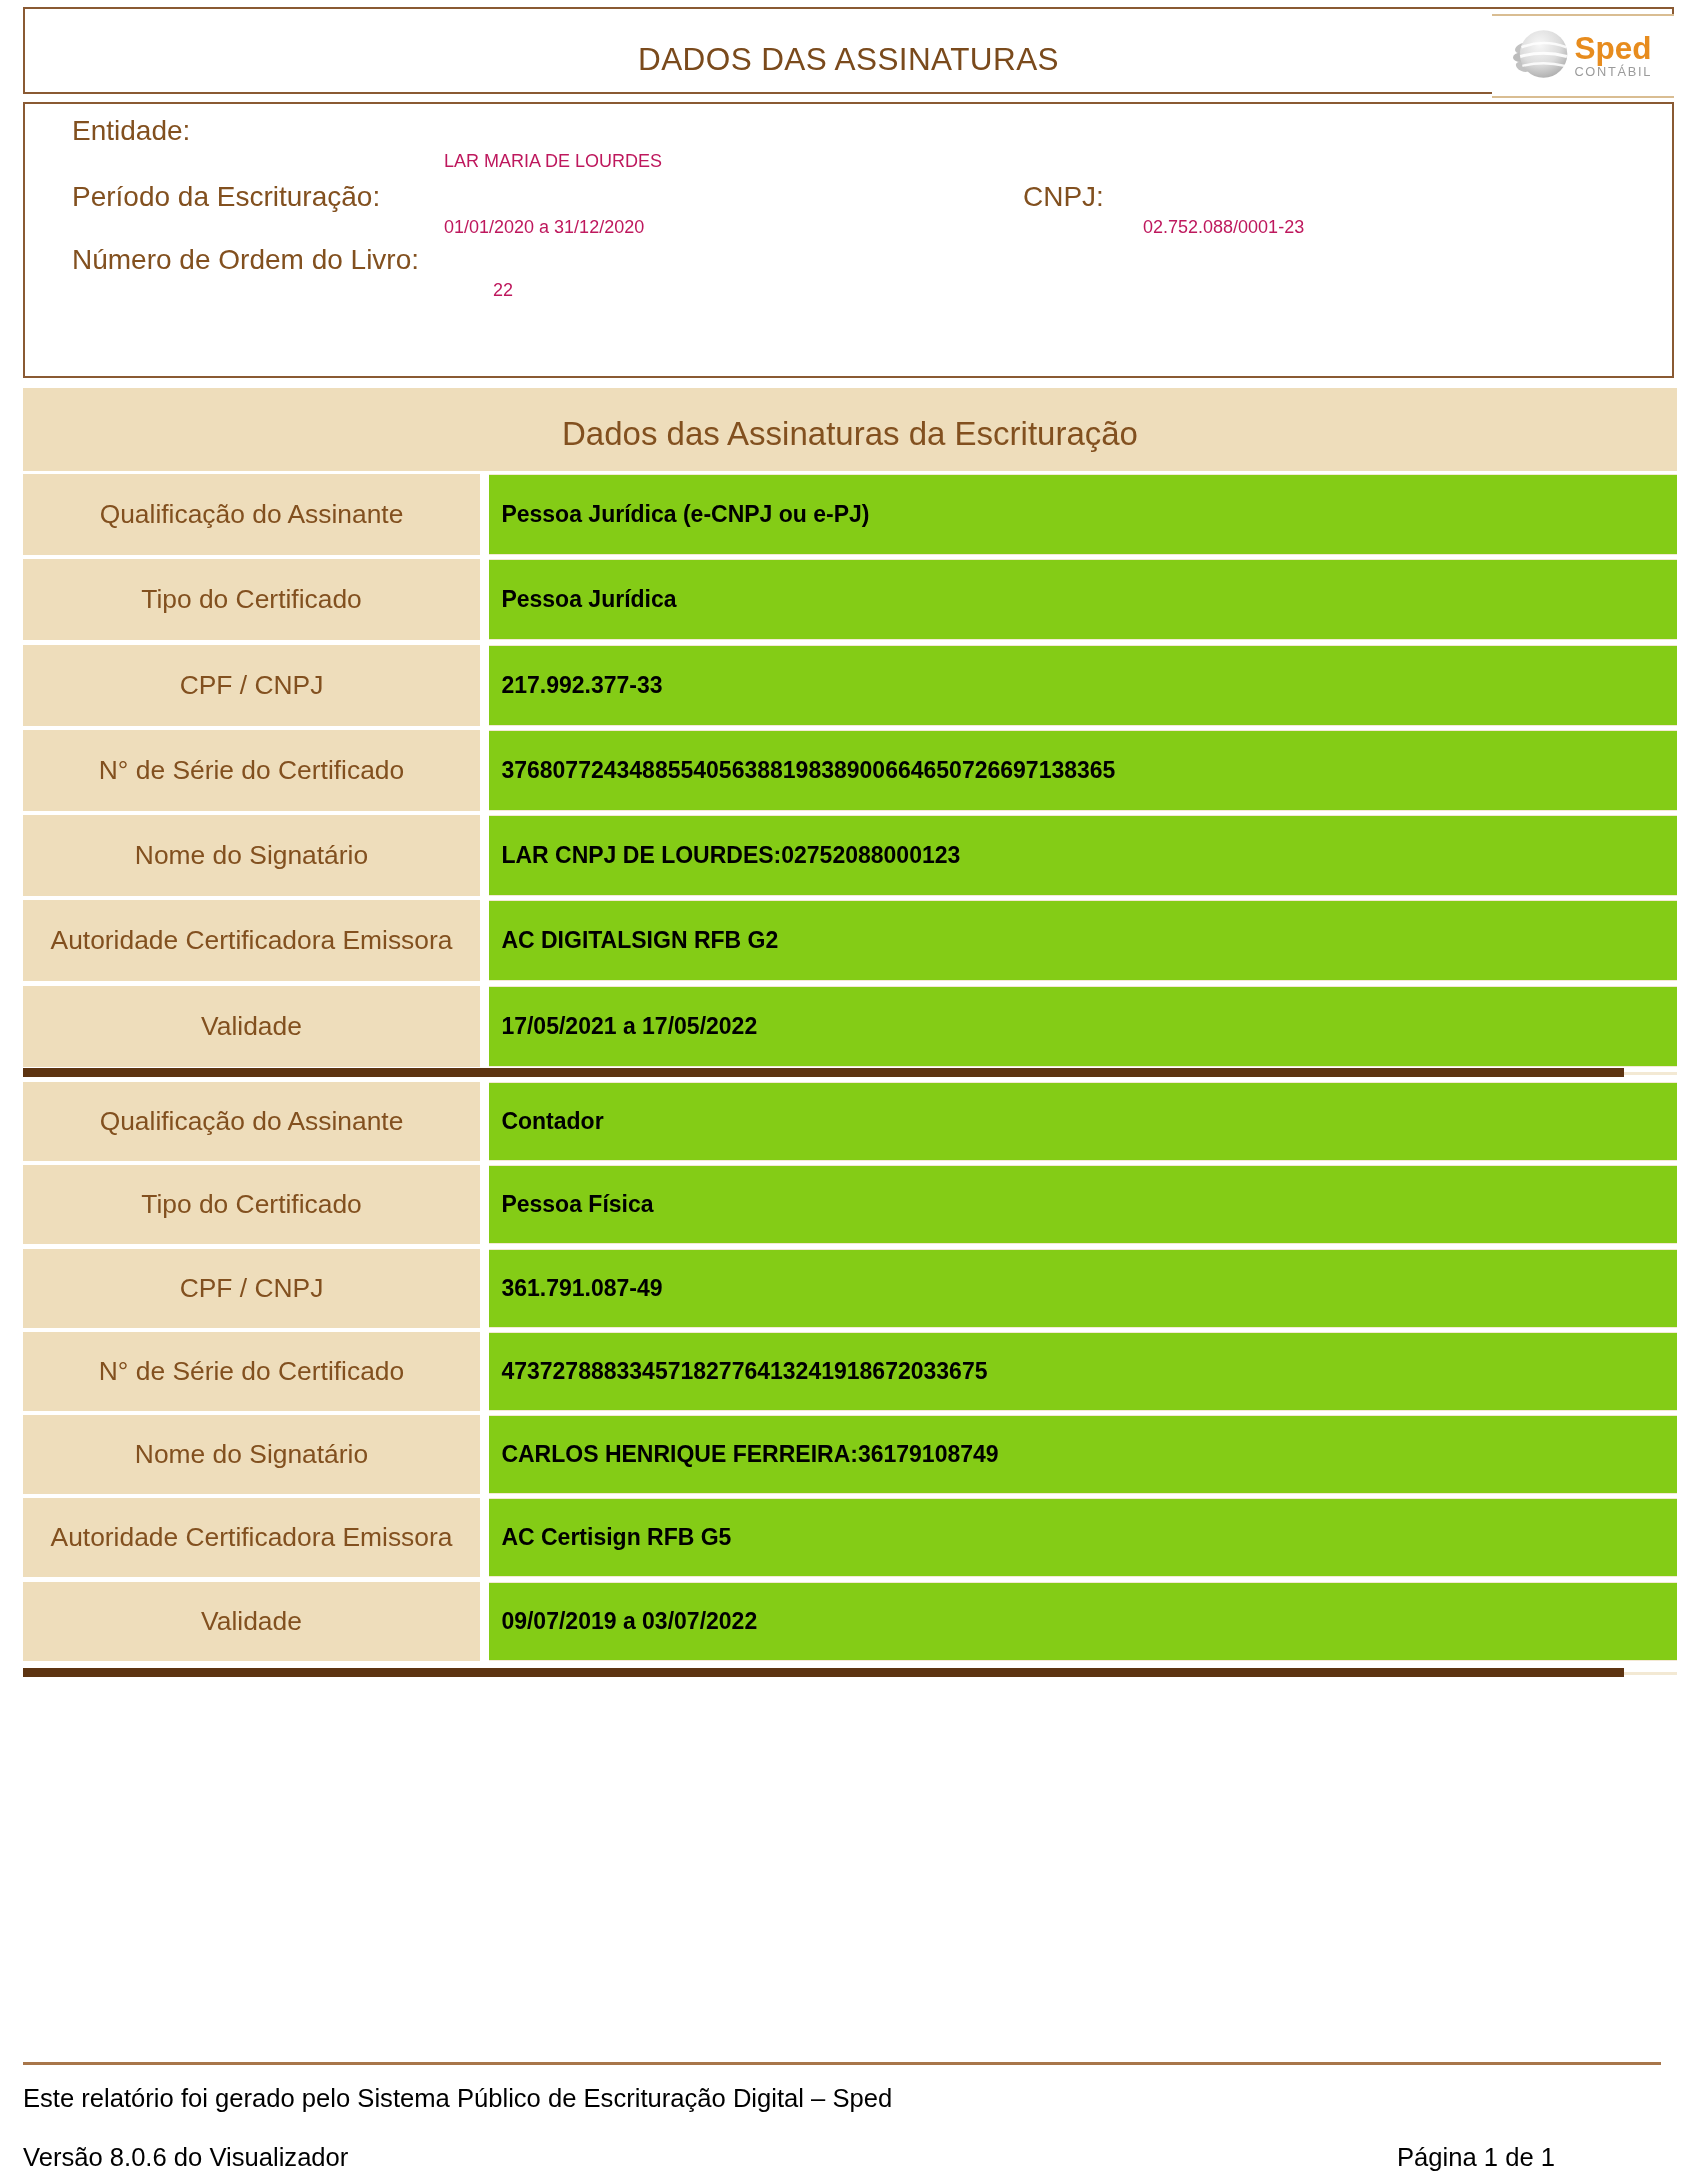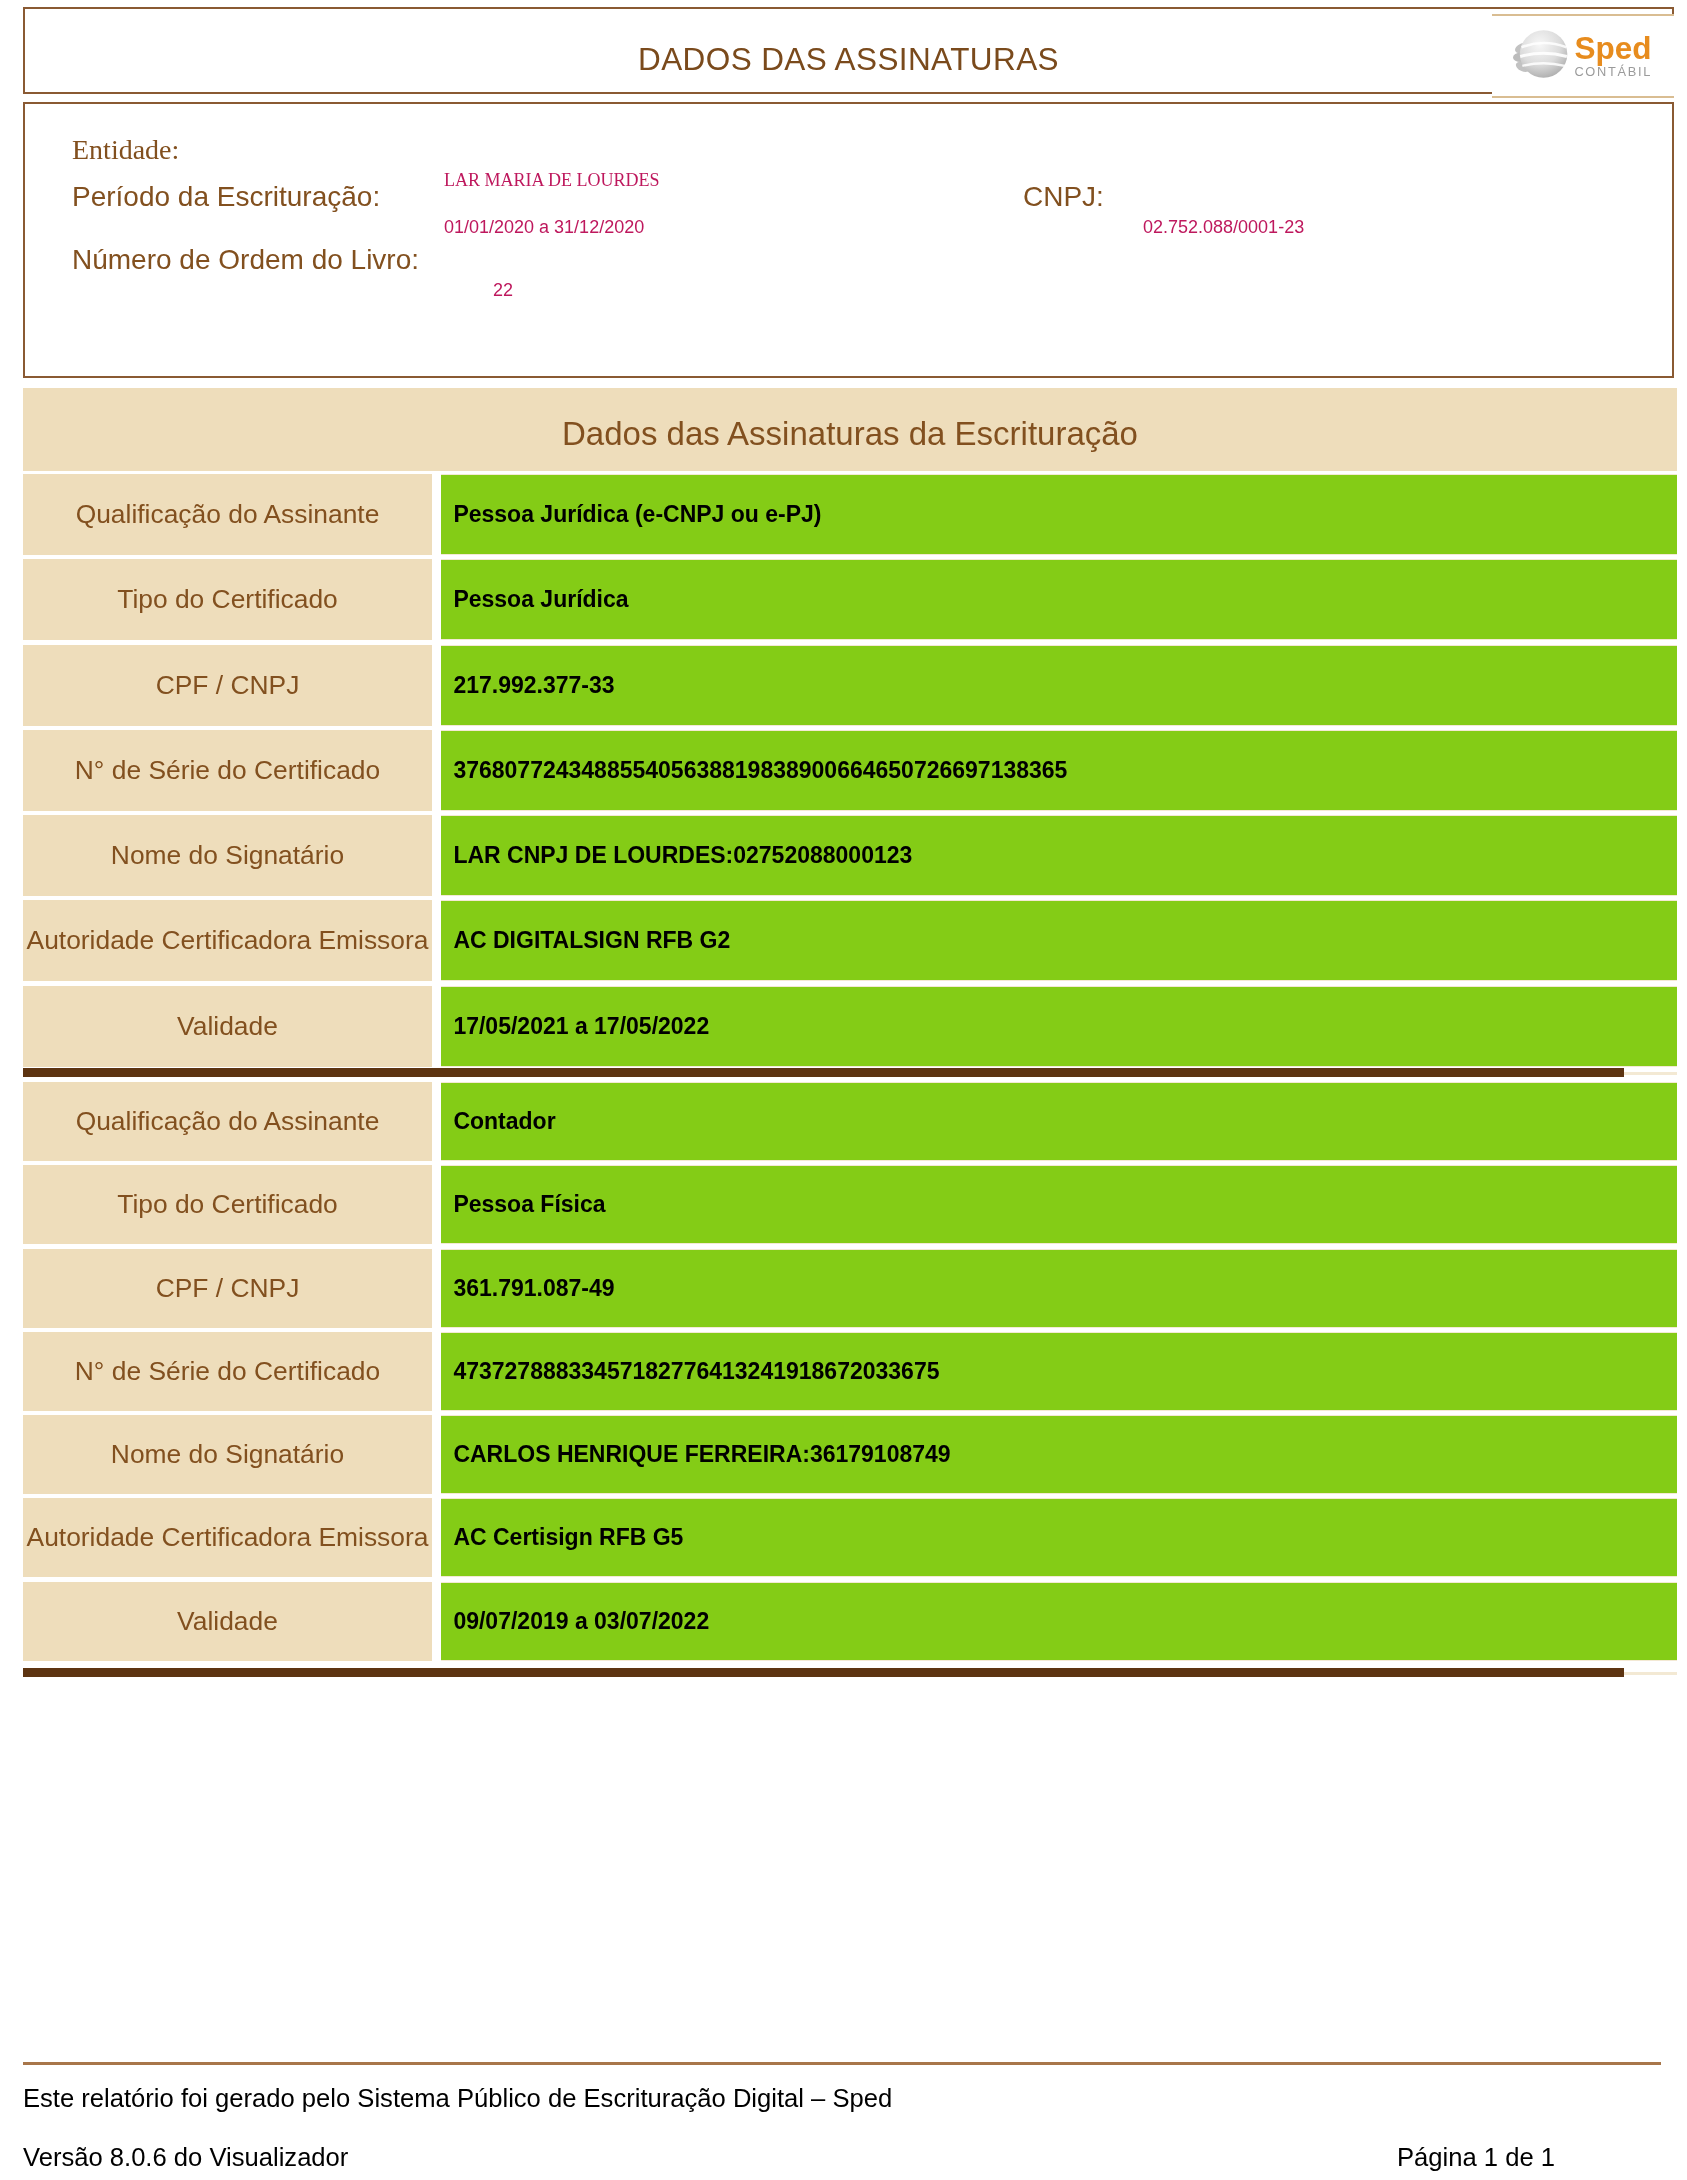--- a/index.html
+++ b/index.html
@@ -30,38 +30,38 @@
   .contabil-word{color:#9b9b9b;font-size:12.8px;letter-spacing:1.7px;margin-top:1.7px;}
 
   
   .entity-box{
     position:absolute;left:23px;top:102px;width:1647px;height:272px;
     border:2.6px solid #8a5a33;background:#fff;
   }
   .e-row{position:absolute;left:0;right:0;height:37px;}
   .e-row .lab{position:absolute;color:#82501f;font-size:28px;white-space:nowrap;}
   .e-row .val{position:absolute;color:#be185d;font-size:18px;white-space:nowrap;margin-top:36px;}
-  .e-row1{top:30px;font-family:Liberation Serif, serif;}
+  .e-row1{top:11px;}
   .e-row2{top:77px;}
   .e-row3{top:140px;}
 
   
   .section-bar{
     position:absolute;left:23px;top:388px;width:1654px;height:83px;
     background:#eeddbb;display:flex;align-items:center;justify-content:center;
   }
   .section-title{color:#82501f;font-size:33px;padding-top:8.5px;}
 
   .sig-block{position:absolute;left:23px;width:1654px;}
   .sig-block-1{top:474px;}
   .sig-block-2{top:1082px;}
   .sig-row{display:flex;height:81px;margin-bottom:4.3px;}
   .sig-block-2 .sig-row{height:79px;}
   .label-cell{
-    width:409px;background:#eeddbb;color:#82501f;font-size:26.4px;
+    width:457px;background:#eeddbb;color:#82501f;font-size:26.4px;
     display:flex;align-items:center;justify-content:center;text-align:center;
     flex-shrink:0;
   }
   .value-cell{
     flex:1;margin-left:9.4px;background:#84cc16;color:#000;font-size:23px;
     border-top:1.7px solid #f3e9d4;border-bottom:1.7px solid #f3e9d4;
     display:flex;align-items:center;padding-left:12px;white-space:nowrap;font-weight:bold;
   }
   .sep-bar{position:absolute;left:23px;width:1601px;height:9.4px;background:#5d3411;}
   .sep-bar-1{top:1068px;}

